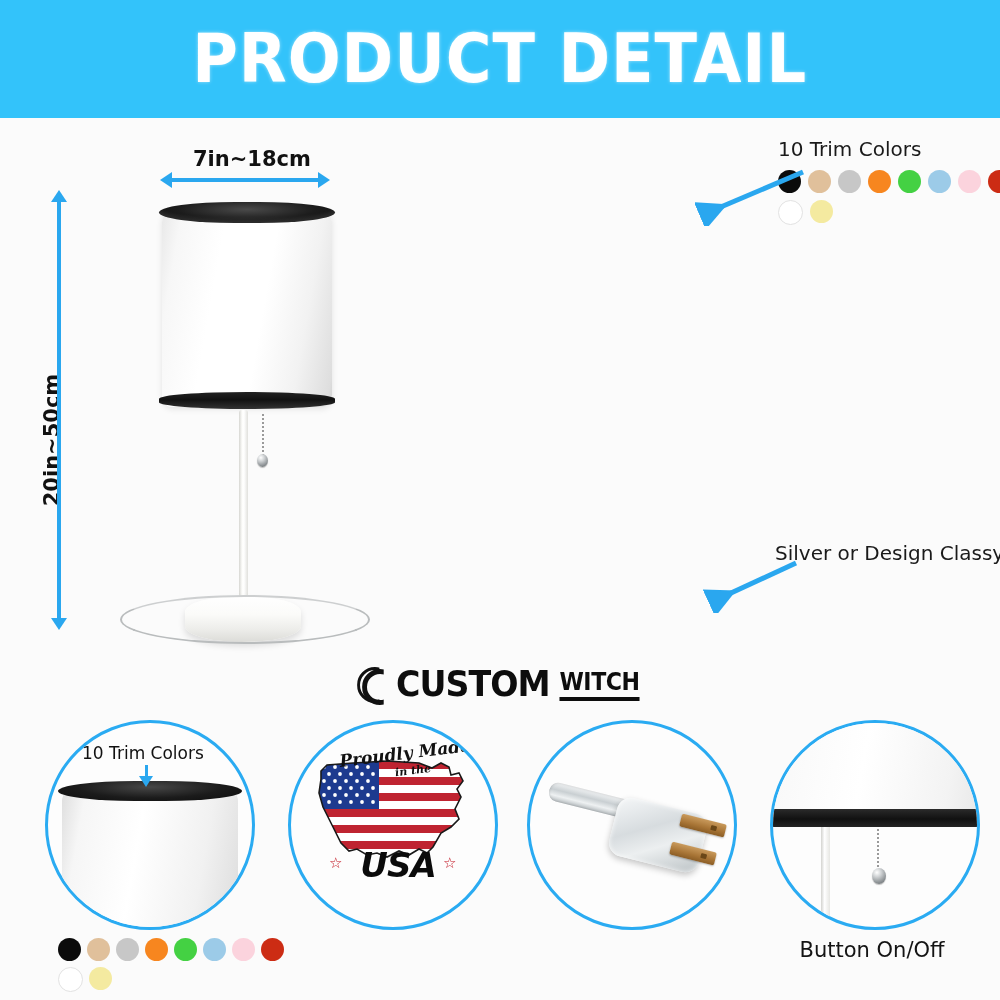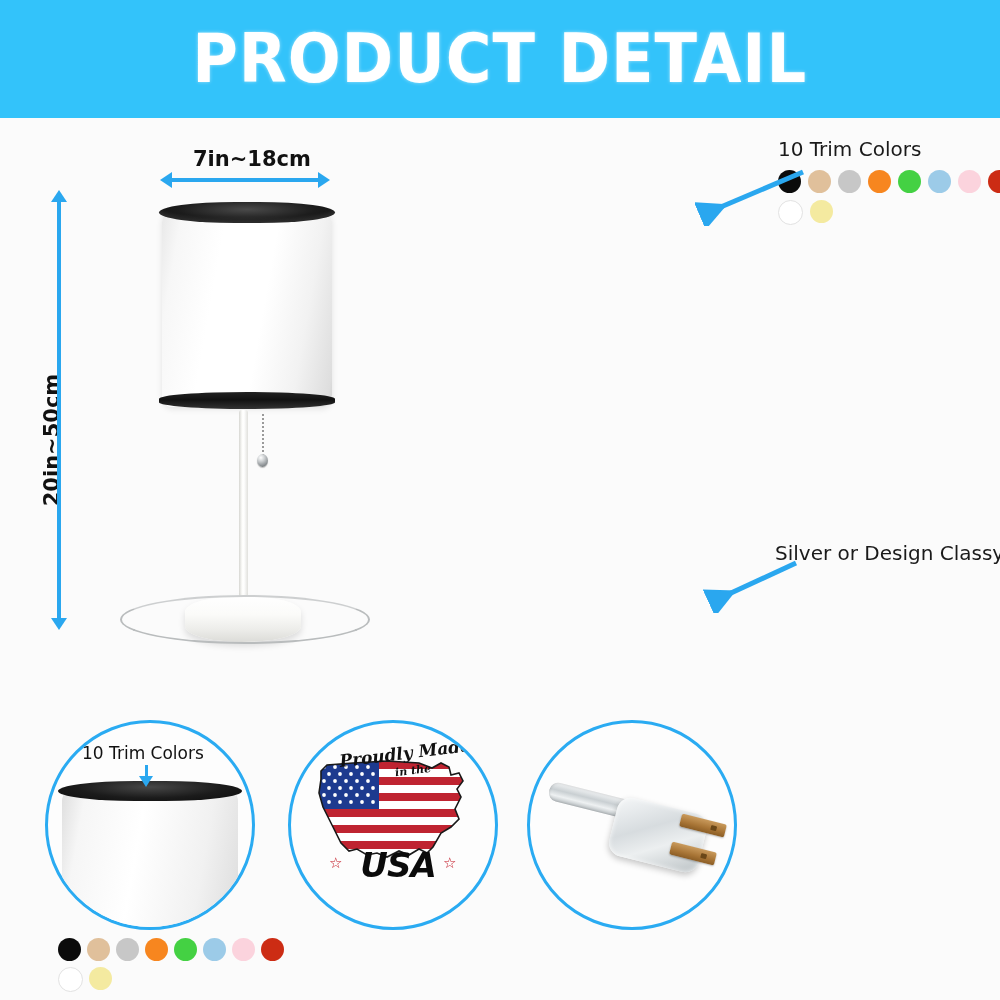--- a/index.html
+++ b/index.html
@@ -293,20 +293,25 @@
     <svg class="diag-arrow" width="110" height="60" style="left:700px;top:435px;">
       <defs>
         <marker id="ah2" markerWidth="6" markerHeight="6" refX="4" refY="3" orient="auto">
           <path d="M6,0 L0,3 L6,6 z" fill="#2aa7ef"></path>
         </marker>
       </defs>
       <line x1="96" y1="10" x2="18" y2="46" stroke="#2aa7ef" stroke-width="5" marker-end="url(#ah2)"></line>
     </svg>
   </div>
 
+  <div class="brand">
+    <span class="brand-c"></span>
+    <span class="brand-custom">CUSTOM</span>
+    <span class="brand-witch">WITCH</span>
+  </div>
 
   <div class="feature" style="left:45px;top:720px;width:210px;height:270px;">
     <div class="feat-circle" style="left:0;top:0;width:204px;height:204px;">
       <div style="position:absolute;left:14px;top:66px;width:176px;height:150px;border-radius:12px;
                   background:linear-gradient(100deg,#dedede 0%,#f6f6f6 12%,#ffffff 42%,#f1f1f1 76%,#dcdcdc 100%);"></div>
       <div style="position:absolute;left:10px;top:58px;width:184px;height:20px;border-radius:50%/60%;
                   background:radial-gradient(ellipse at 50% 30%, #474747 0%, #1b1b1b 55%, #0c0c0c 100%);"></div>
       <div style="position:absolute;left:34px;top:20px;font-family:'DejaVu Sans',sans-serif;font-size:17px;color:#111;white-space:nowrap;">10 Trim Colors</div>
       <div class="tc-arrow-line" style="left:97px;top:42px;height:14px;"></div>
       <div class="tc-arrow-head" style="left:91px;top:53px;"></div>
@@ -397,14 +402,24 @@
 
   <div class="feature" style="left:527px;top:720px;width:215px;height:270px;">
     <div class="feat-circle" style="left:0;top:0;width:204px;height:204px;">
       <div class="plug-cord"></div>
       <div class="plug-body"></div>
       <div class="plug-prong" style="left:150px;top:96px;"></div>
       <div class="plug-prong" style="left:140px;top:124px;"></div>
     </div>
   </div>
 
+  <div class="feature" style="left:770px;top:720px;width:210px;height:270px;">
+    <div class="feat-circle" style="left:0;top:0;width:204px;height:204px;">
+      <div class="btn-shade"></div>
+      <div class="btn-trim"></div>
+      <div class="btn-pole"></div>
+      <div class="chain" style="left:104px;top:106px;height:42px;"></div>
+      <div class="chain-ball" style="left:99px;top:145px;width:14px;height:16px;"></div>
+    </div>
+    <div class="feat-caption" style="left:-8px;top:218px;width:220px;">Button On/Off</div>
+  </div>
 
 </div>
 
 </body></html>

